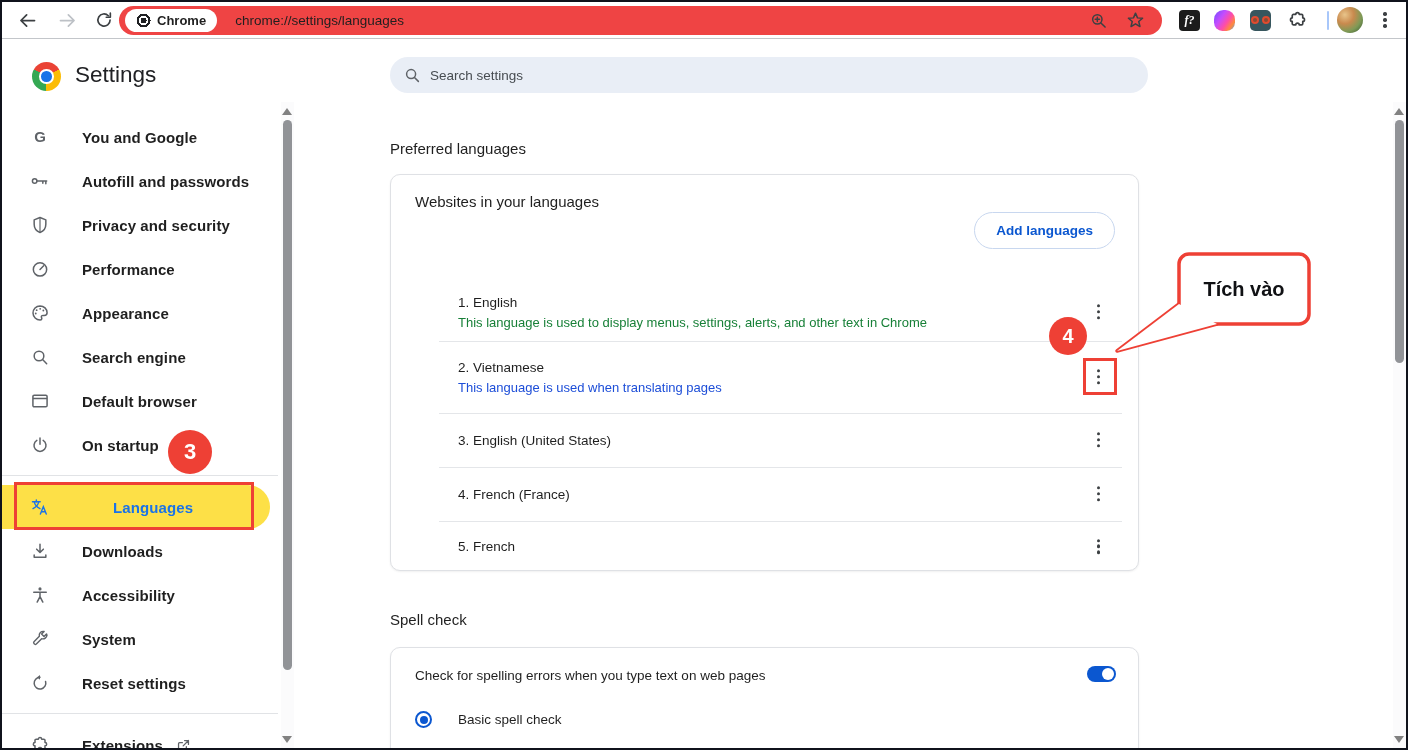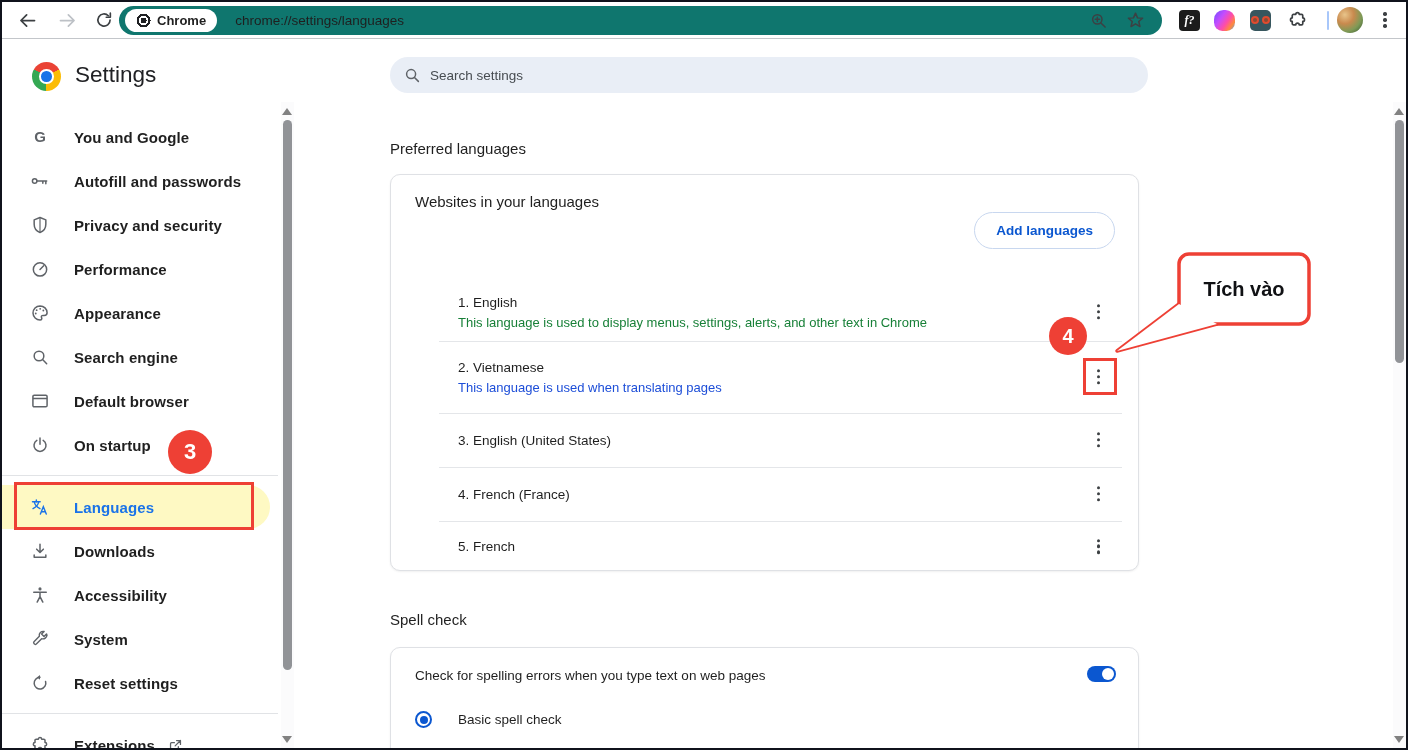--- a/index.html
+++ b/index.html
@@ -4,21 +4,21 @@
 <style>
   html,body{margin:0;padding:0;background:#fff;}
   #frame{position:relative;width:1408px;height:750px;overflow:hidden;background:#fff;
          font-family:"Liberation Sans","DejaVu Sans",sans-serif;color:#202124;
          box-sizing:border-box;border:2px solid #10131c;}
   *{box-sizing:border-box;}
 
   
   .toolbar{position:absolute;left:0;top:0;width:100%;height:37px;background:#fff;border-bottom:1px solid #c3c6ca;}
   .tb-ico{position:absolute;top:7px;width:22px;height:22px;display:flex;align-items:center;justify-content:center;}
-  .omnibox{position:absolute;left:117px;top:4px;width:1043px;height:29px;border-radius:15px;background:#0f766e;display:flex;align-items:center;}
+  .omnibox{position:absolute;left:117px;top:4px;width:1043px;height:29px;border-radius:15px;background:#ef4444;display:flex;align-items:center;}
   .chrome-pill{margin-left:6px;height:23px;border-radius:12px;background:#fff;display:flex;align-items:center;gap:6px;padding:0 11px;}
   .chrome-pill .mini-logo{width:15px;height:15px;border-radius:50%;background:radial-gradient(circle,#1f2023 0 3px,#fff 3px 4.5px,#1f2023 4.5px 7px,transparent 7px);}
   .chrome-pill b{font-size:13px;color:#1f1f1f;}
   .url{margin-left:18px;font-size:13.5px;color:#1f1f1f;}
   .omni-right{margin-left:auto;display:flex;align-items:center;gap:16px;padding-right:16px;}
   .ext-ico{position:absolute;top:8px;width:21px;height:21px;display:flex;align-items:center;justify-content:center;}
   .ext-f{background:#1b1b1b;border-radius:4px;color:#fff;font-family:"Liberation Serif",serif;font-style:italic;font-weight:bold;font-size:12px;}
   .ext-brain{border-radius:45% 45% 40% 40%;background:linear-gradient(125deg,#7b4dff 5%,#c44dff 35%,#ff4da6 60%,#ff8a3d 80%,#4da3ff 100%);}
   .ext-face{background:#37565e;border-radius:5px;position:relative;}
   .ext-face i{position:absolute;top:6px;width:8px;height:8px;border:2px solid #e04b2f;border-radius:50%;background:#8a4a33;}
@@ -33,22 +33,22 @@
   .chrome-logo{position:absolute;left:30px;top:60px;width:29px;height:29px;border-radius:50%;
     background:conic-gradient(from 60deg,#fbbc05 0 120deg,#34a853 0 240deg,#ea4335 0 360deg);}
   .chrome-logo::before{content:"";position:absolute;inset:25%;background:#fff;border-radius:50%;}
   .chrome-logo::after{content:"";position:absolute;inset:32%;background:#1a73e8;border-radius:50%;}
   .page-title{position:absolute;left:73px;top:60px;font-size:22.5px;color:#202124;}
 
   
   .sidebar{position:absolute;left:0;top:113px;width:278px;}
   .side-row{height:44px;display:flex;align-items:center;padding-left:28px;cursor:pointer;}
   .side-row .sicon{width:20px;height:20px;flex:0 0 20px;color:#5f6368;}
-  .side-row .slabel{margin-left:24px;font-size:15px;font-weight:600;color:#1f1f1f;letter-spacing:.1px;}
-  .side-row.selected{background:#fef9c3;border-radius:0 22px 22px 0;width:268px;}
+  .side-row .slabel{margin-left:32px;font-size:15px;font-weight:600;color:#1f1f1f;letter-spacing:.1px;}
+  .side-row.selected{background:#fde047;border-radius:0 22px 22px 0;width:268px;gap:31px;}
   .side-row.selected .slabel,.side-row.selected .sicon{color:#1a73e8;}
   .side-div{height:1px;background:#e1e3e6;margin:8px 0 9px 0;width:276px;}
   .ext-link-ico{margin-left:12px;width:17px;height:17px;color:#5f6368;}
 
   
   .sb-track{position:absolute;width:13px;background:#fbfbfc;}
   .sb-thumb{position:absolute;width:9px;border-radius:4.5px;background:#919397;}
   .arr{position:absolute;width:0;height:0;border-left:5.5px solid transparent;border-right:5.5px solid transparent;}
   .arr.up{border-bottom:7px solid #818181;}
   .arr.down{border-top:7px solid #818181;}

